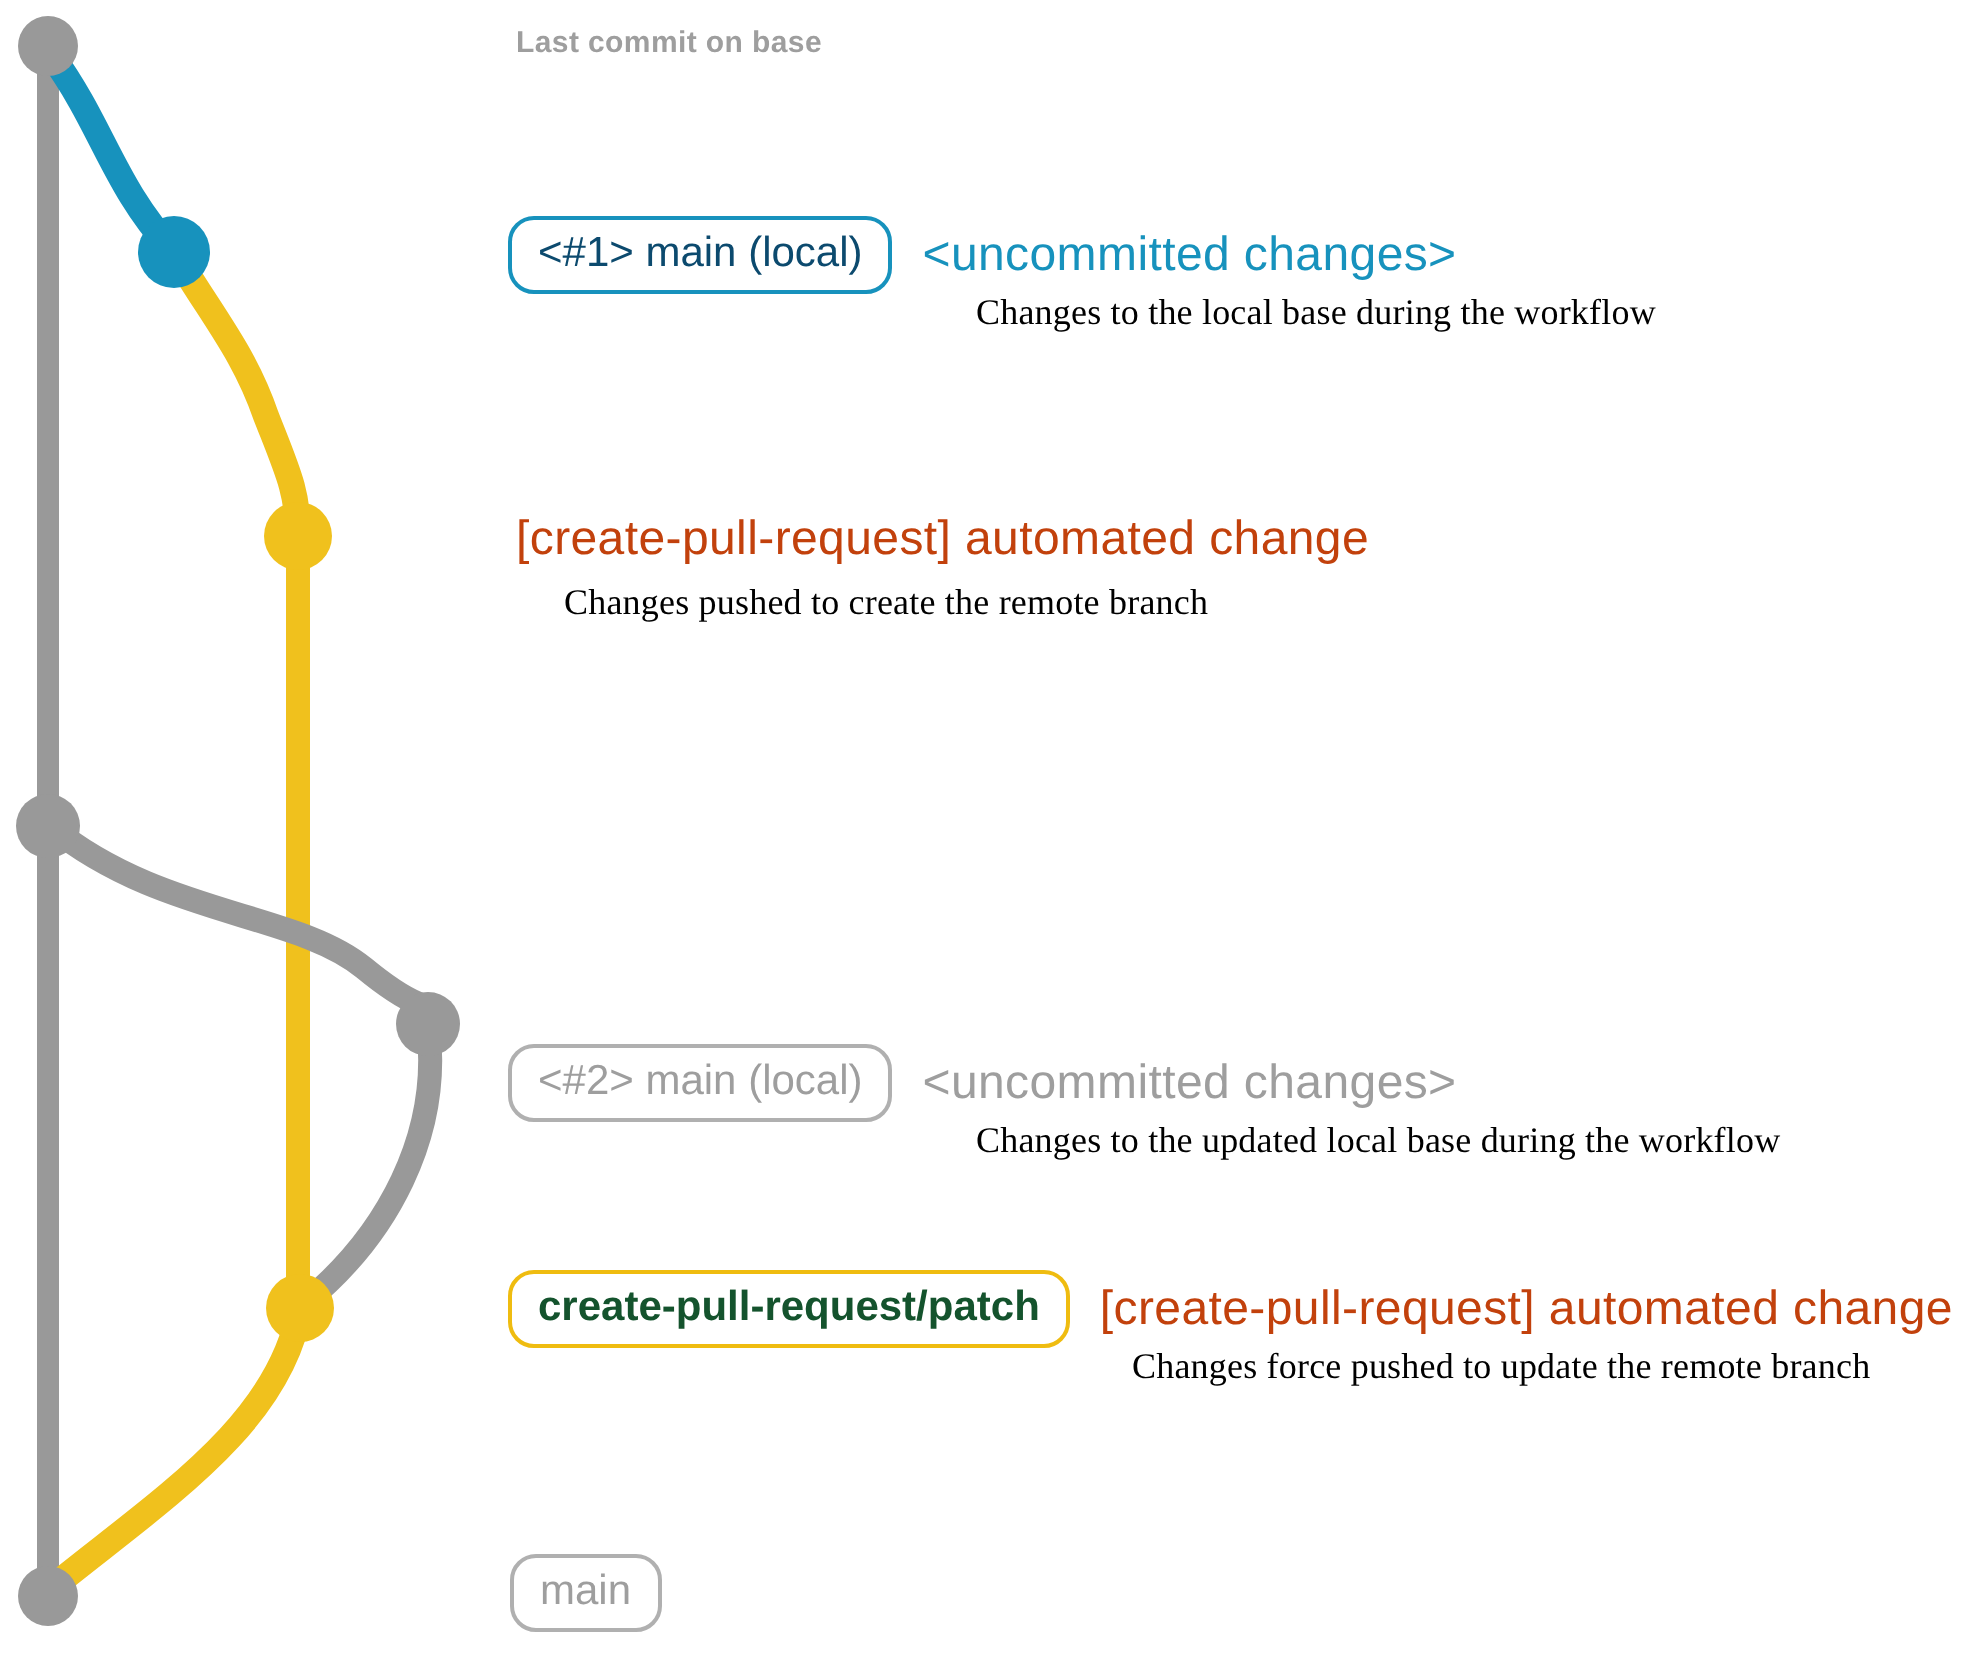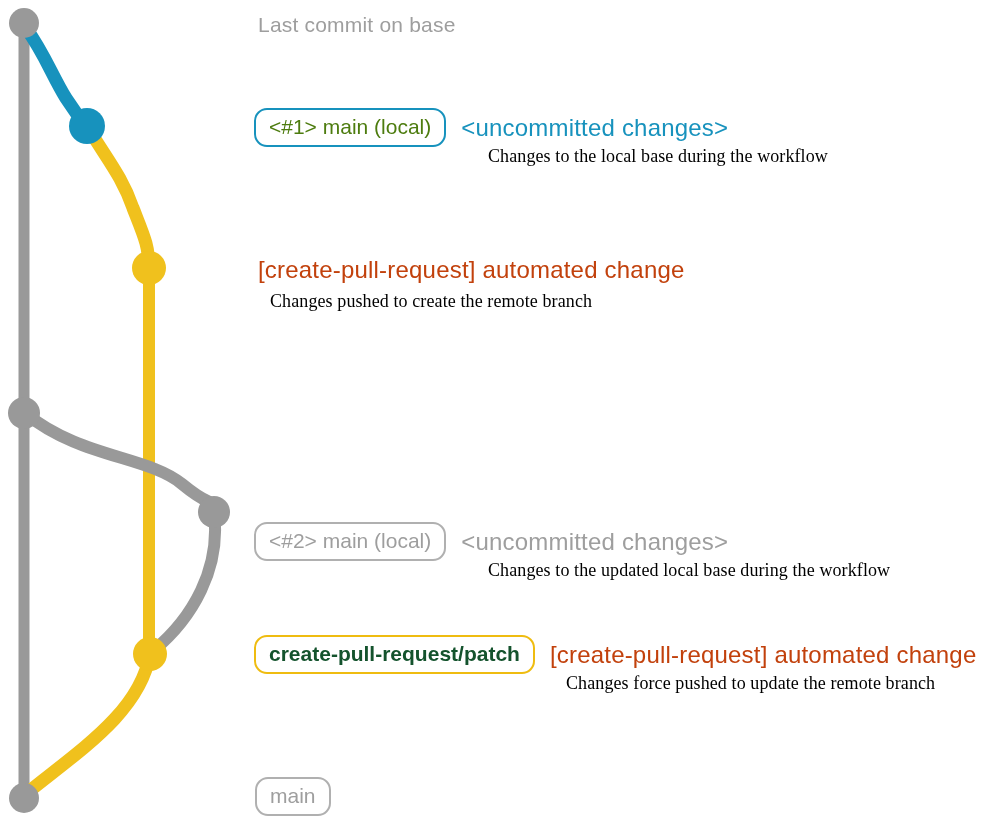--- a/index.html
+++ b/index.html
@@ -4,21 +4,21 @@
 <style>
   html,body{margin:0;padding:0;background:#ffffff;}
   .canvas{
     position:relative;
     width:981px;height:827px;
     background:#ffffff;
     font-family:"Liberation Sans", sans-serif;
     overflow:hidden;
   }
   .graph{position:absolute;left:0;top:0;pointer-events:none;}
-  .note{position:absolute;font-size:21px;letter-spacing:.2px;white-space:nowrap;}
+  .note{position:absolute;font-size:15px;letter-spacing:.2px;white-space:nowrap;font-weight:bold;}
   .row{position:absolute;white-space:nowrap;}
   .line1{display:flex;align-items:center;gap:15px;}
   .badge{
     display:inline-block;
     font-size:21px;
     padding:5px 13px 6px 13px;
     border:2px solid;
     border-radius:13px;
     line-height:1.15;
     background:#fff;
@@ -27,21 +27,21 @@
   .desc{
     font-family:"Liberation Serif", serif;
     font-size:18px;
     color:#000000;
     margin-top:7px;
     letter-spacing:.1px;
   }
   .c-gray{color:#9e9e9e;}
   .b-gray{border-color:#b0b0b0;color:#9e9e9e;}
   .c-blue{color:#1792bd;}
-  .b-blue{border-color:#1792bd;color:#4d7c0f;}
+  .b-blue{border-color:#1792bd;color:#0c4a6e;}
   .c-yellow{color:#c2410c;}
   .b-yellow{border-color:#efbc10;color:#14532d;font-weight:bold;}
 </style>
 </head>
 <body>
 
 <div class="canvas">
 
   <svg class="graph" width="981" height="827" viewBox="0 0 981 827">
 
@@ -73,21 +73,21 @@
   <div class="row" style="left:254px;top:108px">
     <div class="line1">
       <span class="badge b-blue">&lt;#1&gt; main (local)</span>
       <span class="title c-blue">&lt;uncommitted changes&gt;</span>
     </div>
     <div class="desc" style="margin-left:234px;margin-top:-1px">Changes to the local base during the workflow</div>
   </div>
 
   <div class="row" style="left:258px;top:256px">
     <div class="title c-yellow">[create-pull-request] automated change</div>
-    <div class="desc" style="margin-left:12px">Changes pushed to create the remote branch</div>
+    <div class="desc" style="margin-left:24px">Changes pushed to create the remote branch</div>
   </div>
 
 
   <div class="row" style="left:254px;top:522px">
     <div class="line1">
       <span class="badge b-gray">&lt;#2&gt; main (local)</span>
       <span class="title c-gray">&lt;uncommitted changes&gt;</span>
     </div>
     <div class="desc" style="margin-left:234px;margin-top:-1px">Changes to the updated local base during the workflow</div>
   </div>

